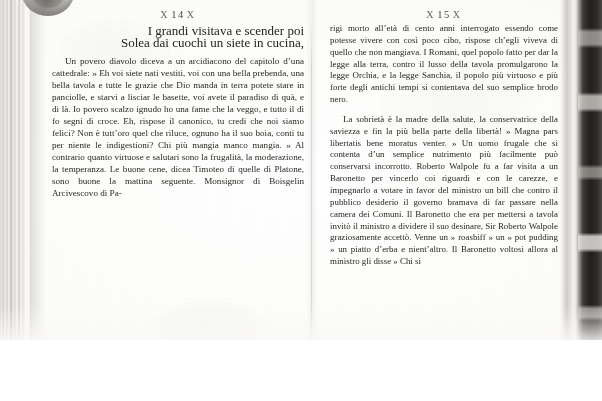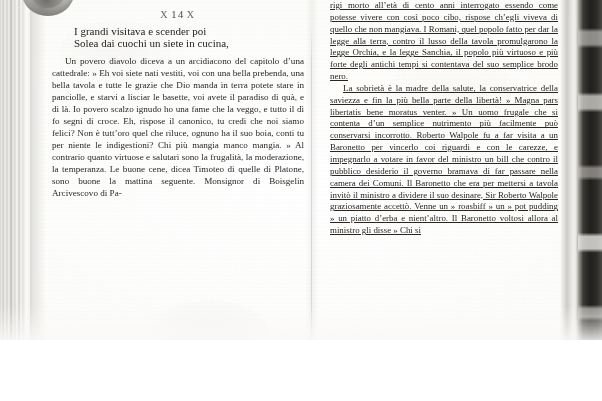--- a/index.html
+++ b/index.html
@@ -133,34 +133,34 @@
     padding: 0 2px;
   }
 
   .column-body {
     font-size: 9.1px;
     line-height: 12.0px;
     color: #2a2622;
     text-align: justify;
     text-justify: inter-word;
   }
-  .page-right .column-body { font-size: 8.9px; line-height: 11.85px; text-decoration: underline; }
+  .page-right .column-body { font-size: 8.9px; line-height: 11.85px; }
 
   .para { margin: 0; }
   .para.indent { text-indent: 13px; }
-  .para + .para { margin-top: 0px; }
+  .para + .para { margin-top: 8px; }
 
   
   .verse {
     margin: 5px 0 5px 0;
     padding-left: 22px;
-    font-size: 11px;
+    font-size: 13px;
     line-height: 12.4px;
     color: #262320;
-    text-align: left;
+    text-align: right;
   }
   .verse-line { white-space: nowrap; }
 
   
   .blotch {
     position: absolute;
     border-radius: 50%;
     pointer-events: none;
   }
   .blotch-a { left: 150px; top: 300px; width: 120px; height: 70px; background: radial-gradient(ellipse, rgba(180,176,168,0.10), rgba(255,255,255,0)); }
@@ -223,20 +223,23 @@
         <div class="verse-line">Solea dai cuochi un siete in cucina,</div>
       </div>
 
       <p class="para indent">Un povero diavolo diceva a un arcidiacono del capitolo d’una cattedrale: » Eh voi siete nati vestiti, voi con una bella prebenda, una bella tavola e tutte le grazie che Dio manda in terra potete stare in panciolle, e starvi a lisciar le basette, voi avete il paradiso di quà, e di là. Io povero scalzo ignudo ho una fame che la veggo, e tutto il dì fo segni di croce. Eh, rispose il canonico, tu credi che noi siamo felici? Non è tutt’oro quel che riluce, ognuno ha il suo boia, conti tu per niente le indigestioni? Chi più mangia manco mangia. » Al contrario quanto virtuose e salutari sono la frugalità, la moderazione, la temperanza. Le buone cene, dicea Timoteo di quelle di Platone, sono buone la mattina seguente. Monsignor di Boisgelin Arcivescovo di Pa-</p>
 
     </div>
   </div>
 
   <div class="page page-right">
 
+    <div class="folio">
+      <span class="orn">X</span><span>15</span><span class="orn">X</span>
+    </div>
 
     <div class="column-body">
       <p class="para">rigi morto all’età di cento anni interrogato essendo come potesse vivere con così poco cibo, rispose ch’egli viveva di quello che non mangiava. I Romani, quel popolo fatto per dar la legge alla terra, contro il lusso della tavola promulgarono la legge Orchia, e la legge Sanchia, il popolo più virtuoso e più forte degli antichi tempi si contentava del suo semplice brodo nero.</p>
       <p class="para indent">La sobrietà è la madre della salute, la conservatrice della saviezza e fin la più bella parte della libertà! » Magna pars libertatis bene moratus venter. » Un uomo frugale che si contenta d’un semplice nutrimento più facilmente può conservarsi incorrotto. Roberto Walpole fu a far visita a un Baronetto per vincerlo coi riguardi e con le carezze, e impegnarlo a votare in favor del ministro un bill che contro il pubblico desiderio il governo bramava di far passare nella camera dei Comuni. Il Baronetto che era per mettersi a tavola invitò il ministro a dividere il suo desinare, Sir Roberto Walpole graziosamente accettò. Venne un » roasbiff » un » pot pudding » un piatto d’erba e nient’altro. Il Baronetto voltosi allora al ministro gli disse » Chi si</p>
     </div>
   </div>
 
   <div class="binding-right">
     <div class="binding-gutter"></div>
     <div class="binding-strip"></div>

